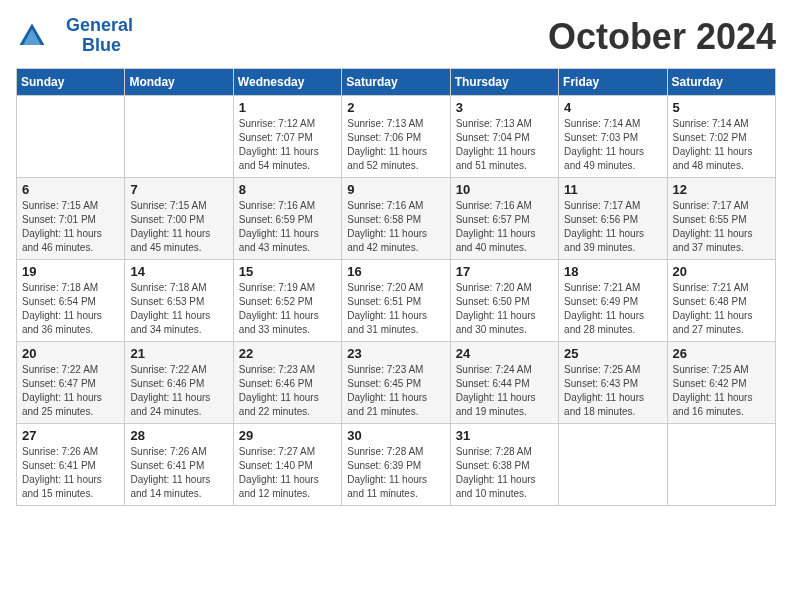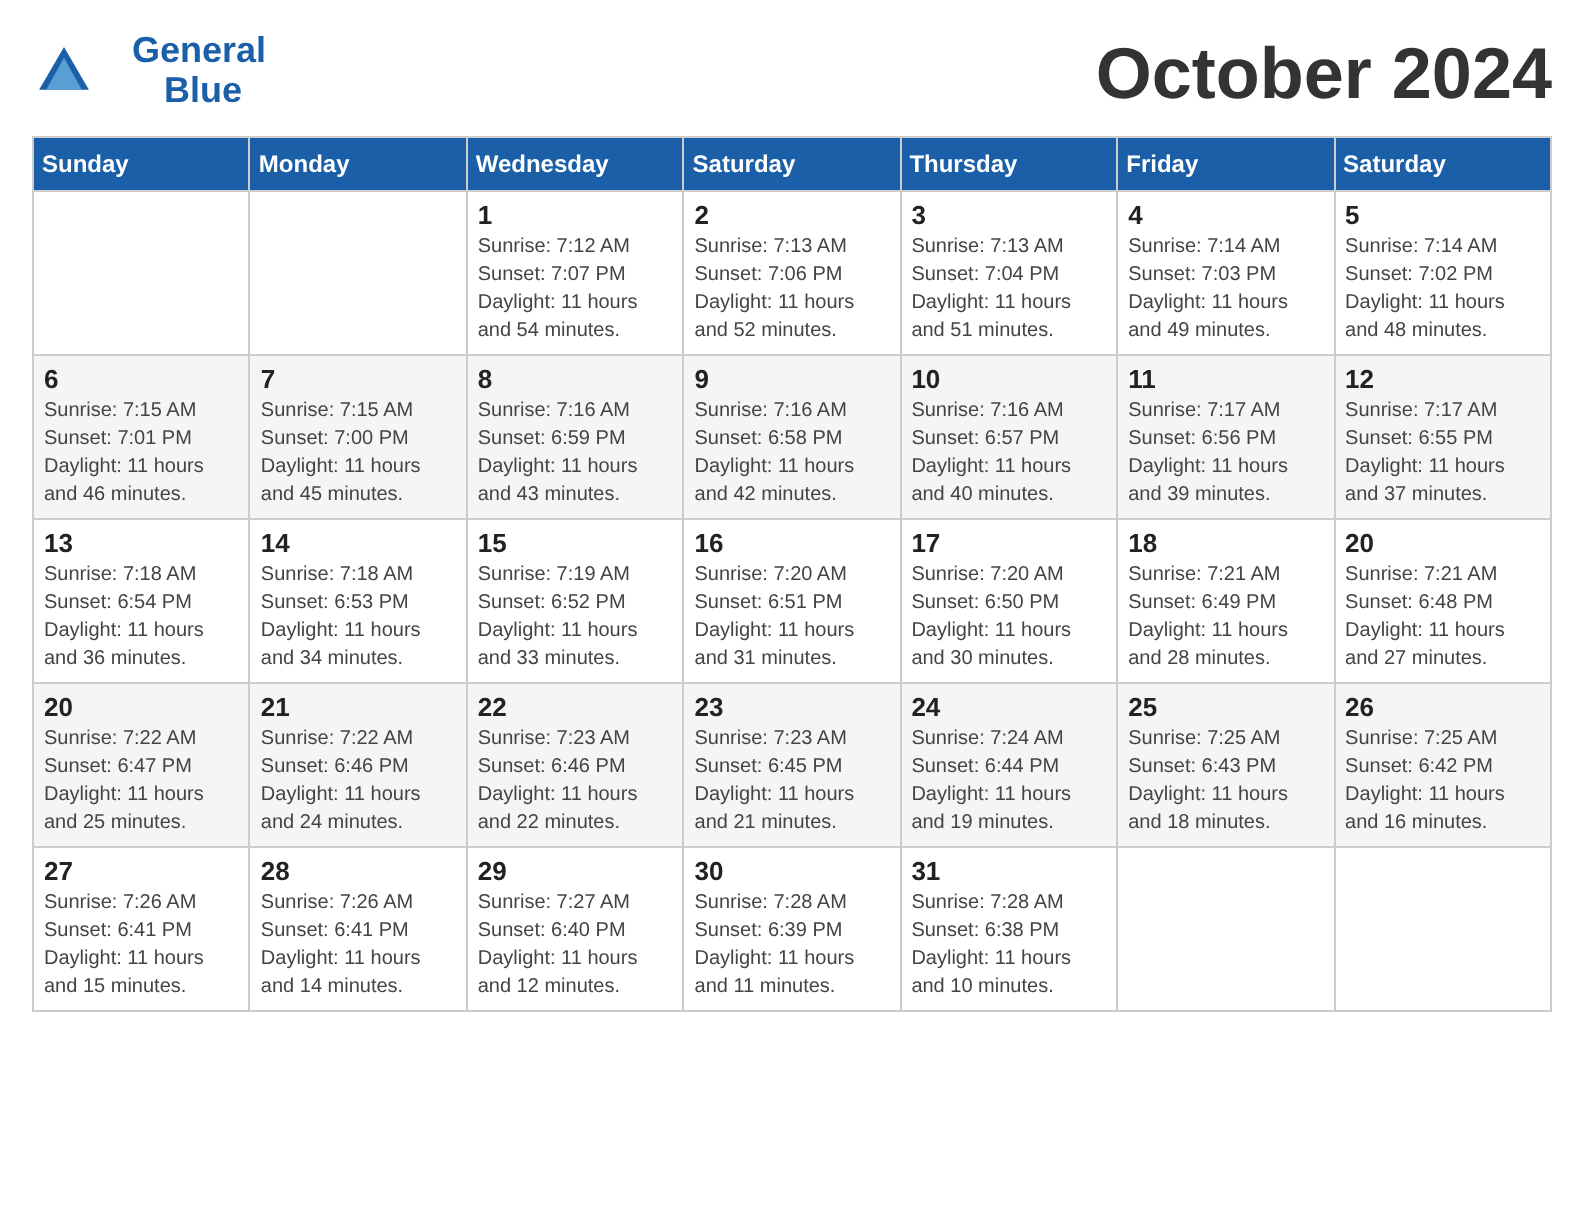--- a/index.html
+++ b/index.html
@@ -192,21 +192,21 @@
         </td>
         <td>
           <div class="day-number">12</div>
           <div class="day-detail" style="white-space: pre-line;">Sunrise: 7:17 AM
 Sunset: 6:55 PM
 Daylight: 11 hours and 37 minutes.</div>
         </td>
       </tr>
       <tr>
         <td>
-          <div class="day-number">13</div>
+          <div class="day-number">19</div>
           <div class="day-detail" style="white-space: pre-line;">Sunrise: 7:18 AM
 Sunset: 6:54 PM
 Daylight: 11 hours and 36 minutes.</div>
         </td>
         <td>
           <div class="day-number">14</div>
           <div class="day-detail" style="white-space: pre-line;">Sunrise: 7:18 AM
 Sunset: 6:53 PM
 Daylight: 11 hours and 34 minutes.</div>
         </td>
@@ -294,21 +294,21 @@
         </td>
         <td>
           <div class="day-number">28</div>
           <div class="day-detail" style="white-space: pre-line;">Sunrise: 7:26 AM
 Sunset: 6:41 PM
 Daylight: 11 hours and 14 minutes.</div>
         </td>
         <td>
           <div class="day-number">29</div>
           <div class="day-detail" style="white-space: pre-line;">Sunrise: 7:27 AM
-Sunset: 6:40 PM
+Sunset: 1:40 PM
 Daylight: 11 hours and 12 minutes.</div>
         </td>
         <td>
           <div class="day-number">30</div>
           <div class="day-detail" style="white-space: pre-line;">Sunrise: 7:28 AM
 Sunset: 6:39 PM
 Daylight: 11 hours and 11 minutes.</div>
         </td>
         <td>
           <div class="day-number">31</div>

